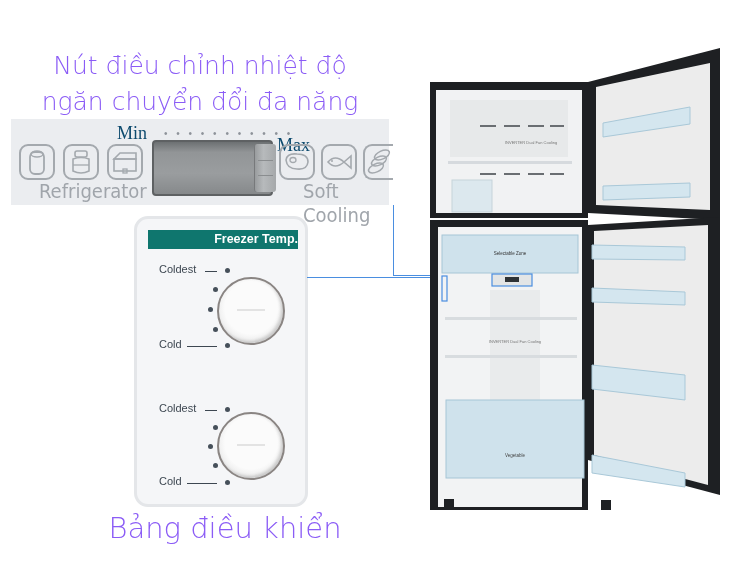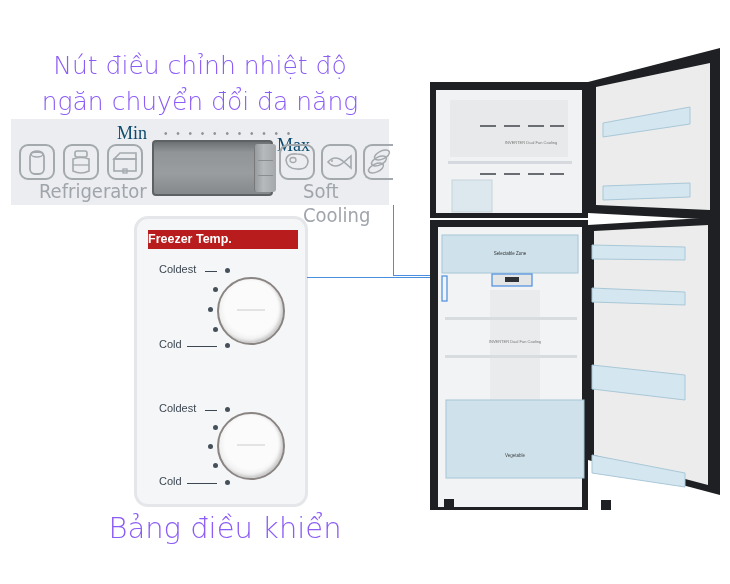--- a/index.html
+++ b/index.html
@@ -42,22 +42,22 @@
   }
   #slider-knob::before, #slider-knob::after { content:""; position:absolute; left:3px; right:3px; height:1px; background:#8a8d8f; }
   #slider-knob::before{ top:16px } #slider-knob::after{ top:31px }
 
   
   #dial-panel {
     position: absolute; left: 134px; top: 216px; width: 174px; height: 291px;
     background: #f5f6f8; border-radius: 14px; border: 3px solid #e4e6e9;
   }
   .dial-header {
-    position: absolute; left: 11px; width: 150px; height: 19px; background: #b91c1c;
-    color: #ffffff; font-size: 12.5px; font-weight: bold; text-align: left; line-height: 19px;
+    position: absolute; left: 11px; width: 150px; height: 19px; background: #0f766e;
+    color: #ffffff; font-size: 12.5px; font-weight: bold; text-align: right; line-height: 19px;
   }
   #freezer-header { top: 11px; }
   #ref-header { top: 146px; }
   .lbl { position: absolute; font-size: 11px; color: #3d4751; }
   .tick-line { position: absolute; height: 1px; background:#3d4751; }
   .dot { position: absolute; width: 5px; height: 5px; border-radius: 50%; background: #46505a; }
   .knob {
     position: absolute; width: 68px; height: 68px; border-radius: 50%;
     background: radial-gradient(circle at 50% 45%, #fbfbfb 55%, #e9e9e9 75%, #cfcfcf 100%);
     border: 2px solid #8a8583; box-shadow: inset -2px -2px 3px rgba(0,0,0,0.15);

